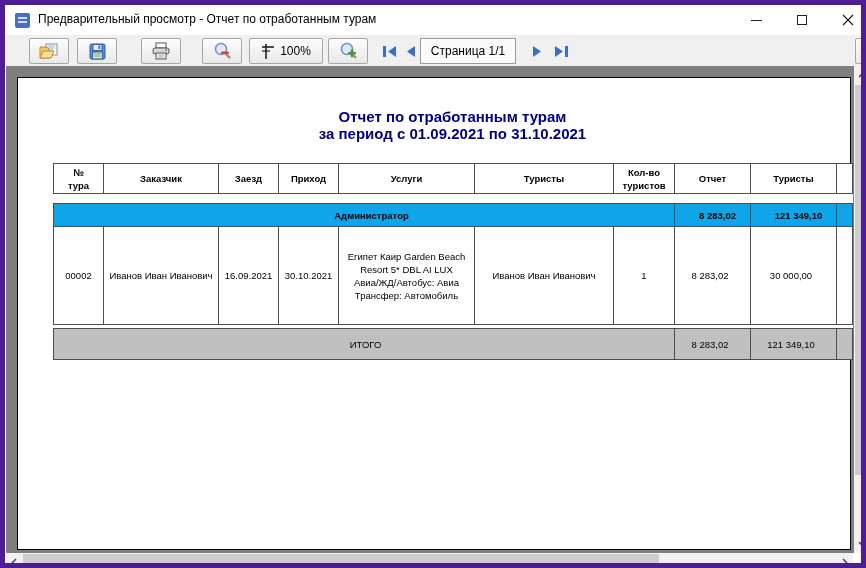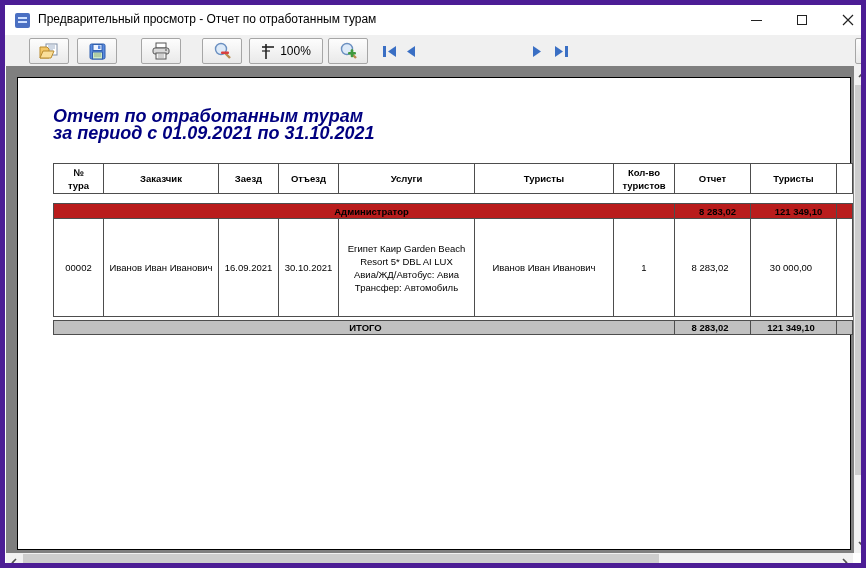--- a/index.html
+++ b/index.html
@@ -22,30 +22,30 @@
           background:linear-gradient(#fdfdfd,#e9e9e9); display:flex; align-items:center; justify-content:center;margin-left:16px; }
   .flat { position:absolute; top:3px; height:26px; display:flex; align-items:center; justify-content:center; background:transparent; border:none; }
   .page-box { position:absolute; left:415px; top:3px; width:96px; height:26px; border:1px solid #9a9a9a; background:#fafafa;
               display:flex; align-items:center; justify-content:center; font-size:12px; color:#000; }
   .zoom-label { font-size:12px; color:#000; margin-left:5px; }
 
   
   .content { position:absolute; left:1px; top:61px; width:864px; height:487px; background:#7f7f7f; }
   .page { position:absolute; left:12px; top:72px; width:834px; height:473px; background:#ffffff; border:1px solid #000; }
 
-  .report-title { position:absolute; left:35px; top:30px; width:799px; text-align:left;
-                  font-size:18px; font-weight:bold; line-height:17px;font-style:italic; }
+  .report-title { position:absolute; left:35px; top:30px; width:799px; text-align:center;
+                  font-size:15px; font-weight:bold; line-height:17px; }
 
   table.report { position:absolute; left:35px; top:85px; width:799px; border-collapse:collapse; table-layout:fixed;
                  font-size:9.5px; line-height:13px; color:#000; }
   table.report th, table.report td { border:1px solid #4d4d4d; overflow:hidden; }
   table.report th { font-weight:bold; text-align:center; vertical-align:middle; white-space:pre-line; height:30px; background:#fff; }
   table.report td { text-align:center; vertical-align:middle; background:#fff; }
-  tr.group-row td { background:#b91c1c; font-weight:bold; height:15px; line-height:13px;padding-left:15px; }
-  tr.total-row td { background:#c0c0c0; font-weight:bold; height:14px; line-height:13px; }
+  tr.group-row td { background:#0ea5e9; font-weight:bold; height:23px; line-height:13px;padding-left:15px; }
+  tr.total-row td { background:#c0c0c0; font-weight:normal; height:31px; line-height:13px; }
   tr.spacer td { border:none; background:#fff; padding:0; }
   tr.gap1 td { height:10px; } tr.gap2 td { height:4px; }
   td.left { text-align:left; padding-left:3px; }
   td.num { text-align:right; padding-right:5px; }
   td.services { white-space:pre-line; }
   tr.data-row-1 td { height:98px; }
   tr.data-row-2 td { height:37px; }
 
   
   .vscroll { position:absolute; left:849px; top:61px; width:16px; height:487px; background:#f1f1f1; }
@@ -132,20 +132,21 @@
       <svg width="15" height="13" viewBox="0 0 15 13">
         <rect x="1" y="1" width="3" height="11" fill="#3a6fc4"></rect>
           <path d="M14 1 L6 6.5 L14 12 Z" fill="#3a6fc4"></path>
       </svg>
     </div>
     <div class="flat" style="left:398px;width:16px;">
       <svg width="10" height="13" viewBox="0 0 10 13">
         <path d="M9 1 L1 6.5 L9 12 Z" fill="#3a6fc4"></path>
       </svg>
     </div>
+    <div class="page-box">Страница 1/1</div>
     <div class="flat" style="left:524px;width:16px;">
       <svg width="10" height="13" viewBox="0 0 10 13">
         <path d="M1 1 L9 6.5 L1 12 Z" fill="#3a6fc4"></path>
       </svg>
     </div>
     <div class="flat" style="left:546px;width:20px;">
       <svg width="15" height="13" viewBox="0 0 15 13">
         <path d="M1 1 L9 6.5 L1 12 Z" fill="#3a6fc4"></path>
           <rect x="11" y="1" width="3" height="11" fill="#3a6fc4"></rect>
       </svg>
@@ -179,21 +180,21 @@
             <col style="width:76px">
           <col style="width:86px">
             <col style="width:16px">
         </colgroup>
         <tbody>
             <tr>
           <th>№
 тура</th>
           <th>Заказчик</th>
           <th>Заезд</th>
-          <th>Отъезд</th>
+          <th>Приход</th>
           <th>Услуги</th>
           <th>Туристы</th>
           <th>Кол-во
 туристов</th>
           <th>Отчет</th>
           <th>Туристы</th>
           <th></th>
         </tr>
         <tr class="spacer gap1">
               <td colspan="10"></td>

